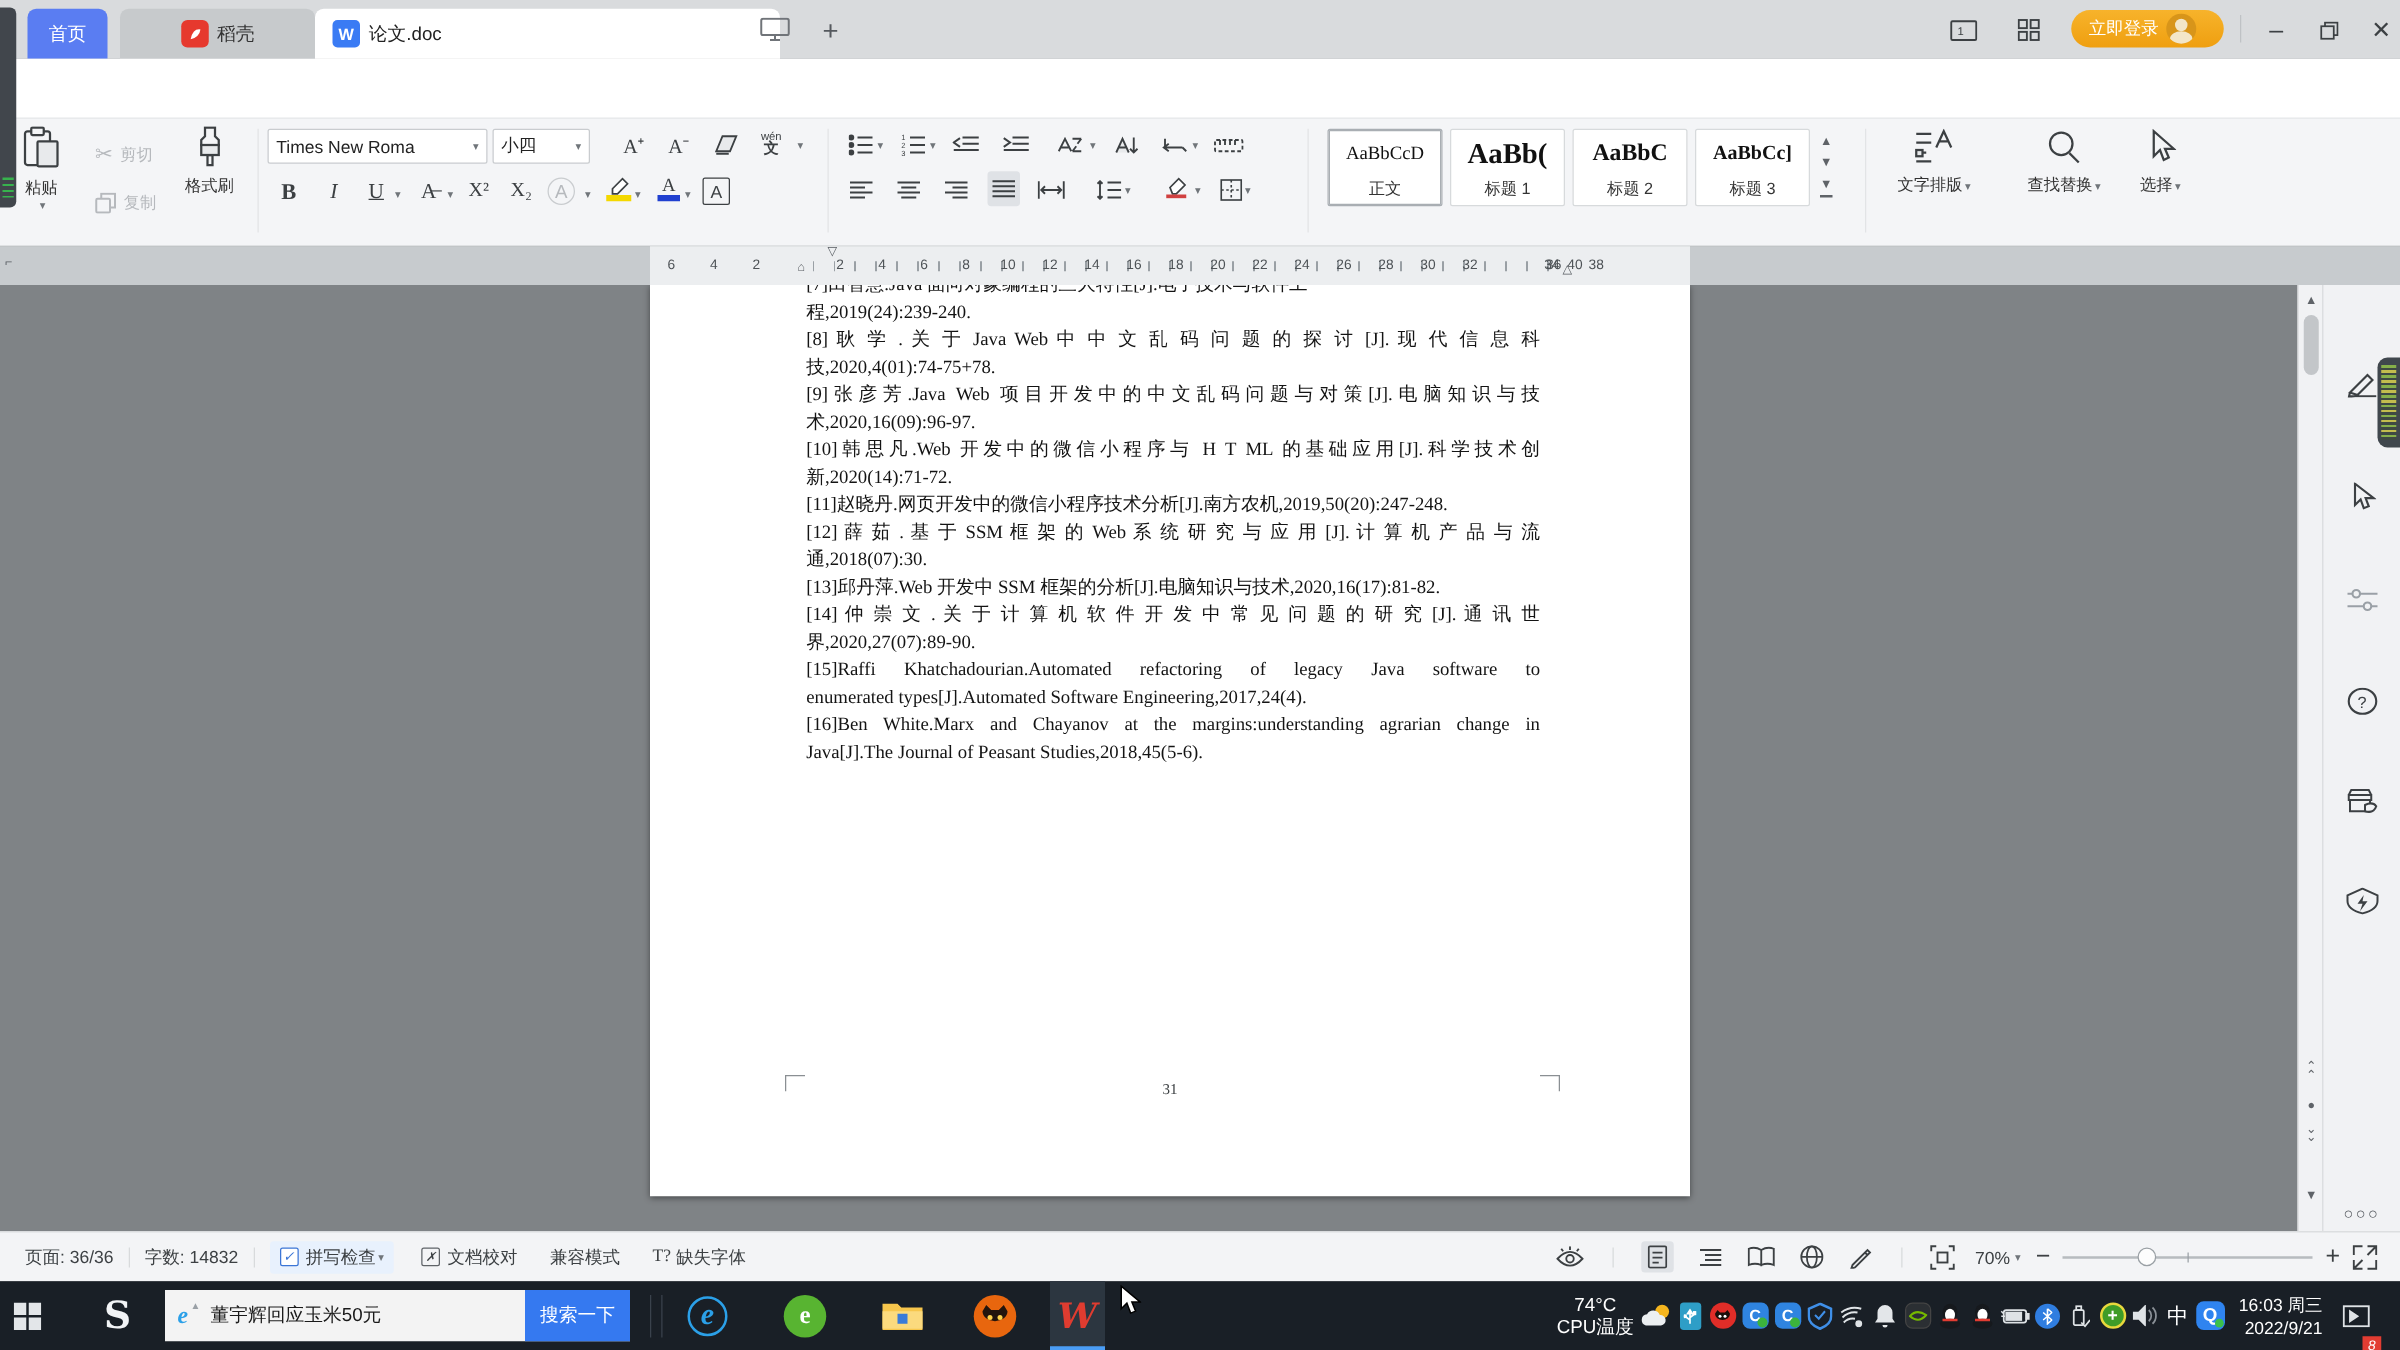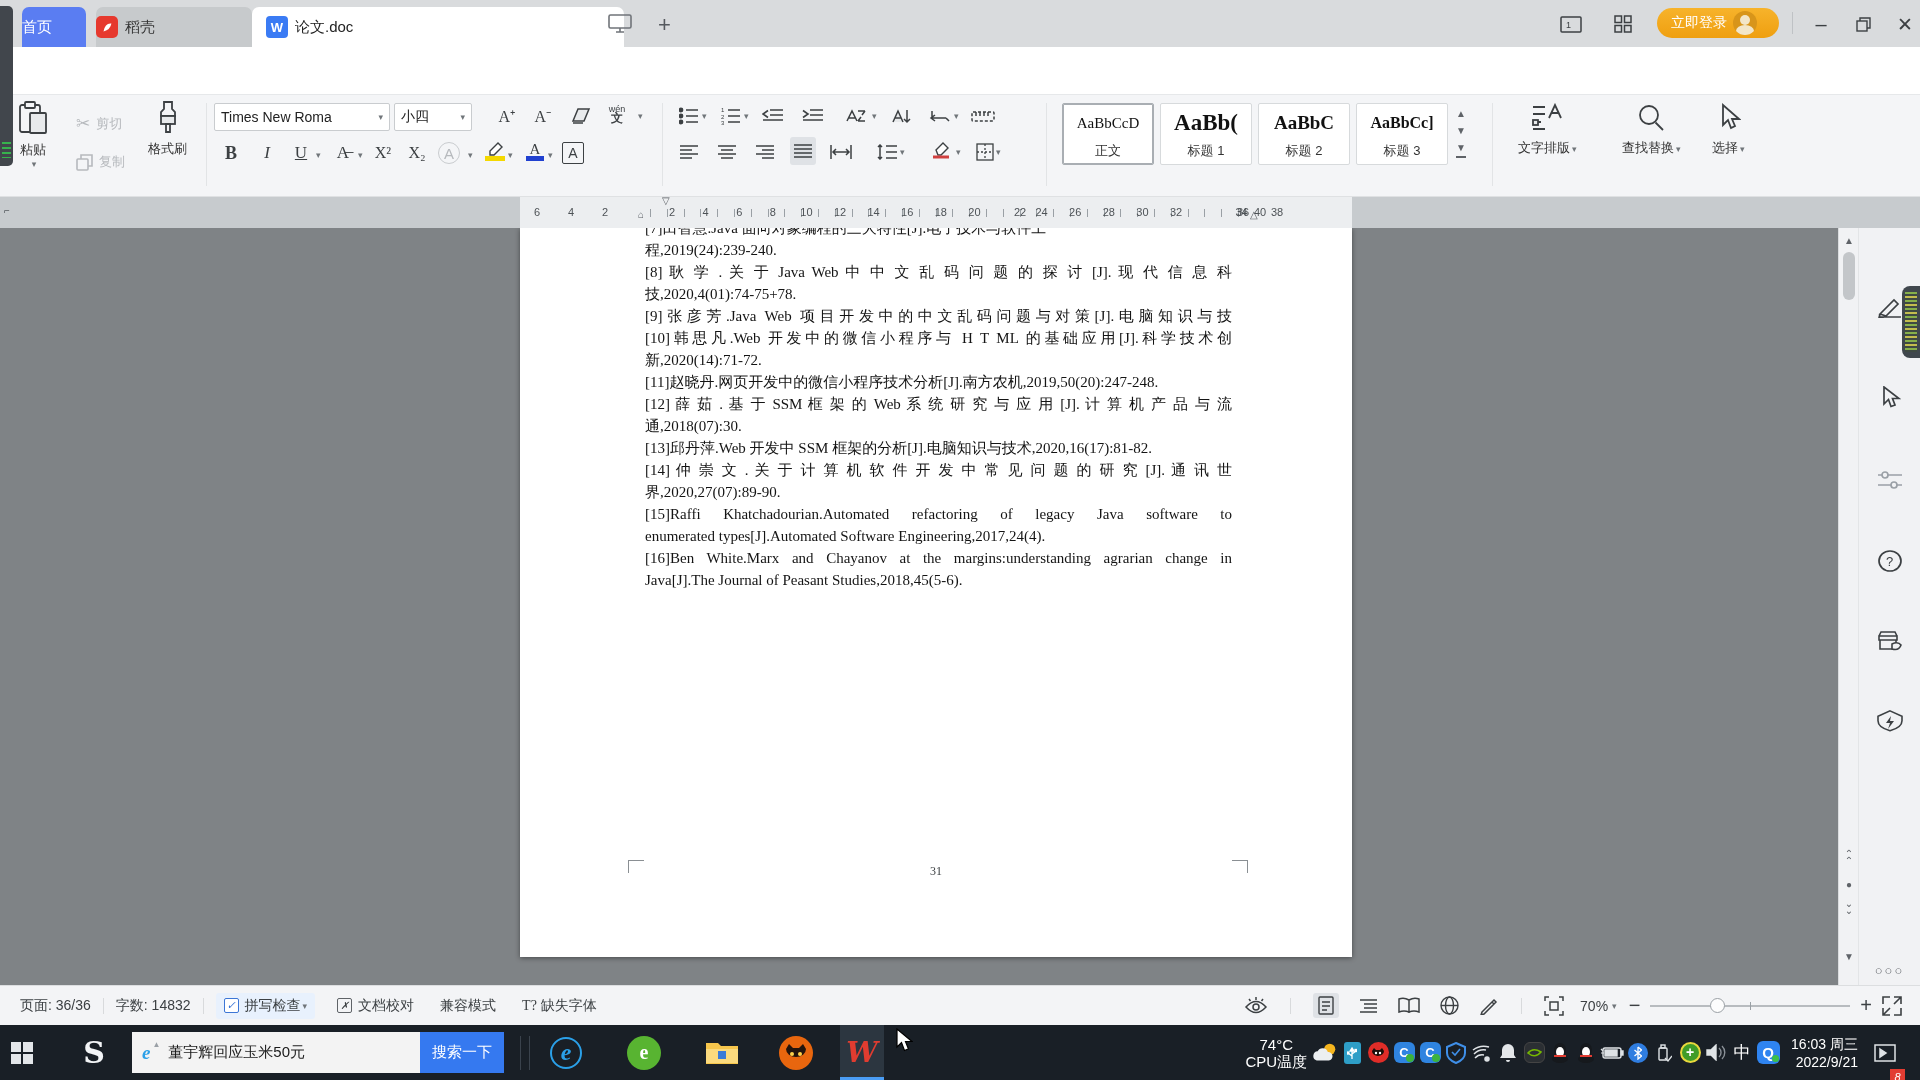--- a/index.html
+++ b/index.html
@@ -5,21 +5,21 @@
   *{margin:0;padding:0;box-sizing:border-box}
   html,body{width:1920px;height:1080px;overflow:hidden}
   body{font-family:"Liberation Sans",sans-serif;position:relative;background:#7f8386;color:#333}
   .ab{position:absolute}
   .r{display:flex;align-items:center}
   .ic{display:inline-flex;align-items:center;justify-content:center}
   svg{display:block}
 
   
   #titlebar{left:0;top:0;width:1920px;height:47px;background:#d9dbdd}
-  .tab{top:7px;height:40px;border-radius:7px 7px 0 0;display:flex;align-items:center;gap:7px;font-size:15px}
+  .tab{top:7px;height:40px;border-radius:7px 7px 0 0;display:flex;align-items:center;justify-content:center;gap:7px;font-size:15px}
   #tab-home{left:22px;width:64px;background:#5a7df2;color:#fff}
   #tab-docer{left:96px;width:156px;background:#c7cacc;color:#333}
   #tab-doc{left:252px;width:372px;background:#fff;color:#222;justify-content:flex-start;padding-left:14px}
   .docer-ic{width:22px;height:22px;border-radius:5px;background:#e6392e}
   .w-ic{width:22px;height:22px;border-radius:4px;background:#3a7bf4;color:#fff;font-weight:bold;font-size:13px}
   #newtab{left:658px;top:12px;font-size:22px;color:#55595e}
   #monitor-ic{left:608px;top:14px}
   .winbtn{top:12px;color:#3c4043;font-size:18px;width:30px;height:24px}
   #login-btn{left:1657px;top:8px;width:122px;height:30px;border-radius:15px;background:linear-gradient(#f7b32b,#ef9f10);color:#fff;font-size:14px;display:flex;align-items:center;padding-left:14px;gap:6px}
   .avatar{width:24px;height:24px;border-radius:50%;background:#d8951a;position:relative;overflow:hidden}
@@ -495,21 +495,21 @@
       <span class="rnum" style="left: 672px;">2</span>
       <span class="rnum" style="left: 705.6px;">4</span>
       <span class="rnum" style="left: 739.2px;">6</span>
       <span class="rnum" style="left: 772.8px;">8</span>
       <span class="rnum" style="left: 806.4px;">10</span>
       <span class="rnum" style="left: 840px; text-align: center;">12</span>
       <span class="rnum" style="left: 873.6px;">14</span>
       <span class="rnum" style="left: 907.2px;">16</span>
       <span class="rnum" style="left: 940.8px;">18</span>
       <span class="rnum" style="left: 974.4px;">20</span>
-      <span class="rnum" style="left: 1008px; margin-left: 12px;">22</span>
+      <span class="rnum" style="left: 1008px;">22</span>
       <span class="rnum" style="left: 1041.6px;">24</span>
       <span class="rnum" style="left: 1075.2px;">26</span>
       <span class="rnum" style="left: 1108.8px;">28</span>
       <span class="rnum" style="left: 1142.4px;">30</span>
       <span class="rnum" style="left: 1176px;">32</span>
       <span class="rnum" style="left: 1209.6px; margin-left: 32px;">34</span>
     </div>
   <span class="rnum" style="left:1243px">36</span>
   <span class="rnum" style="left:1277px">38</span>
   <span class="rnum" style="left:1260px">40</span>
@@ -520,20 +520,21 @@
 </div>
 
 <div class="ab" id="docarea">
   <div id="page">
     <div id="doctext">
       <div class="dl">[7]田智慧.Java 面向对象编程的三大特性[J].电子技术与软件工</div>
       <div class="dl">程,2019(24):239-240.</div>
       <div class="dl jl">[8] 耿 学 . 关 于 Java Web 中 中 文 乱 码 问 题 的 探 讨 [J]. 现 代 信 息 科</div>
       <div class="dl">技,2020,4(01):74-75+78.</div>
       <div class="dl jl">[9]张彦芳.Java Web 项目开发中的中文乱码问题与对策[J].电脑知识与技</div>
+      <div class="dl">术,2020,16(09):96-97.</div>
       <div class="dl jl">[10]韩思凡.Web 开发中的微信小程序与 H T ML 的基础应用[J].科学技术创</div>
       <div class="dl">新,2020(14):71-72.</div>
       <div class="dl">[11]赵晓丹.网页开发中的微信小程序技术分析[J].南方农机,2019,50(20):247-248.</div>
       <div class="dl jl">[12] 薛 茹 . 基 于 SSM 框 架 的 Web 系 统 研 究 与 应 用 [J]. 计 算 机 产 品 与 流</div>
       <div class="dl">通,2018(07):30.</div>
       <div class="dl">[13]邱丹萍.Web 开发中 SSM 框架的分析[J].电脑知识与技术,2020,16(17):81-82.</div>
       <div class="dl jl">[14] 仲 崇 文 . 关 于 计 算 机 软 件 开 发 中 常 见 问 题 的 研 究 [J]. 通 讯 世</div>
       <div class="dl">界,2020,27(07):89-90.</div>
       <div class="dl jl"><span>[15]</span><span class="sp">Raffi</span> <span class="sp">Khatchadourian</span><span>.Automated refactoring of legacy Java software to</span></div>
       <div class="dl">enumerated types[J].Automated Software Engineering,2017,24(4).</div>

